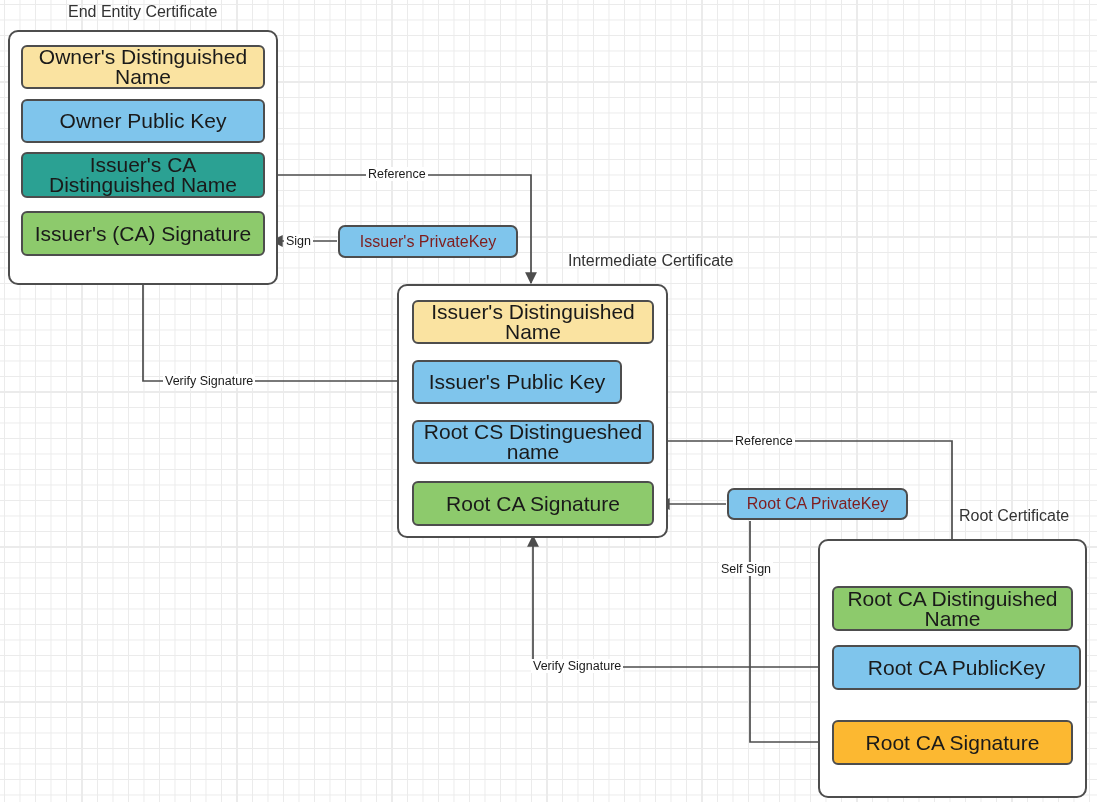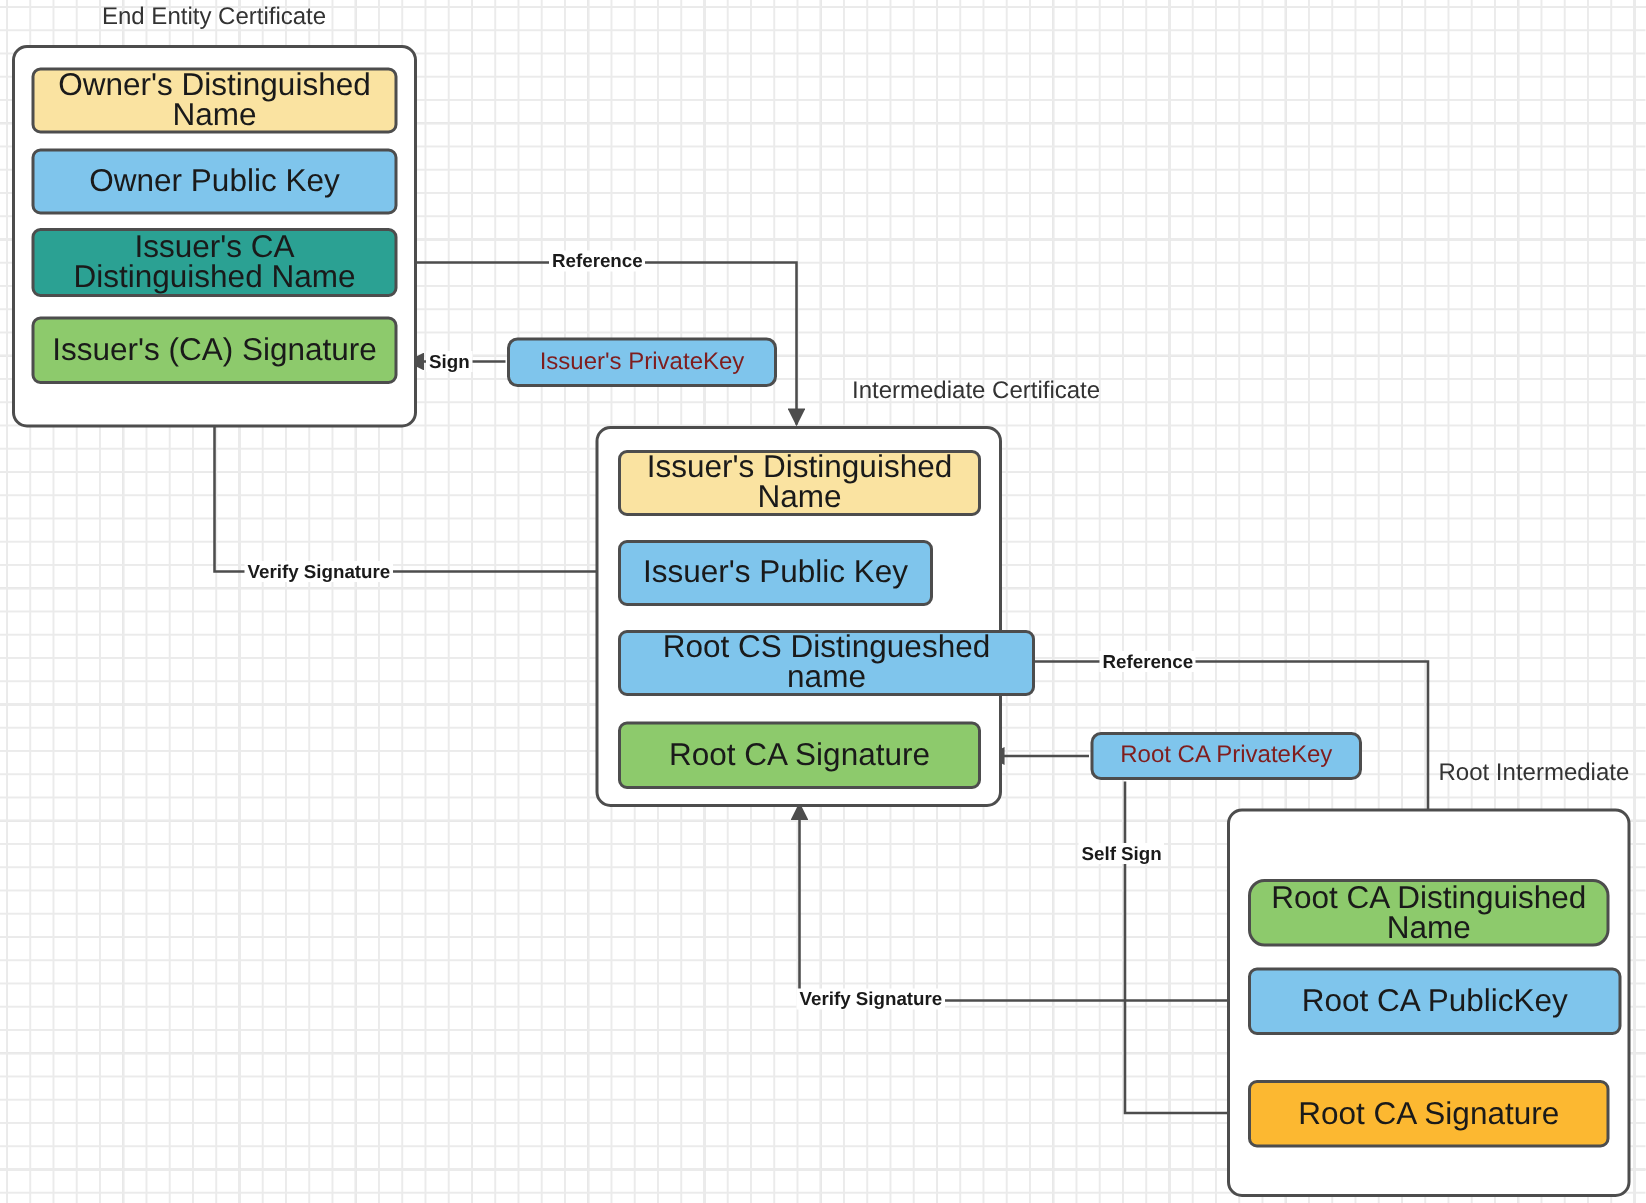--- a/index.html
+++ b/index.html
@@ -66,21 +66,21 @@
     align-items:center;
     justify-content:center;
     text-align:center;
     color:#7f1d1d;
     font-size:16px;
     line-height:20px;
   }
   .edge-label{
     position:absolute;
     font-size:12.5px;
-    font-weight:bold;
+    font-weight:normal;
     color:#1a1a1a;
     background:#ffffff;
     padding:0 2px;
     white-space:nowrap;
     line-height:14px;
   }
 </style>
 </head>
 <body>
 
@@ -125,31 +125,31 @@
   <div class="key-box" style="left:338px;top:225px;width:180px;height:33px;background:#7fc5ec;">Issuer's PrivateKey</div>
 
   <div class="group-title" style="left:568px;top:252px;">Intermediate Certificate</div>
 
   <div class="container-box" style="left:397px;top:284px;width:271px;height:254px;"></div>
 
   <div class="cert-field" style="left:412px;top:300px;width:242px;height:44px;background:#fae3a1;">Issuer's Distinguished Name</div>
 
   <div class="cert-field" style="left:412px;top:360px;width:210px;height:44px;background:#7fc5ec;">Issuer's Public  Key</div>
 
-  <div class="cert-field" style="left:412px;top:420px;width:278px;height:44px;background:#7fc5ec;">Root CS Distingueshed name</div>
+  <div class="cert-field" style="left:412px;top:420px;width:242px;height:44px;background:#7fc5ec;">Root CS Distingueshed name</div>
 
   <div class="cert-field" style="left:412px;top:481px;width:242px;height:45px;background:#8dca6c;">Root CA Signature</div>
 
   <div class="key-box" style="left:727px;top:488px;width:181px;height:32px;background:#7fc5ec;">Root CA PrivateKey</div>
 
-  <div class="group-title" style="left:959px;top:507px;">Root Intermediate</div>
+  <div class="group-title" style="left:959px;top:507px;">Root Certificate</div>
 
   <div class="container-box" style="left:818px;top:539px;width:269px;height:259px;"></div>
 
-  <div class="cert-field" style="left:832px;top:586px;width:241px;height:45px;background:#8dca6c;border-radius:11px;">Root CA Distinguished Name</div>
+  <div class="cert-field" style="left:832px;top:586px;width:241px;height:45px;background:#8dca6c;">Root CA Distinguished Name</div>
 
   <div class="cert-field" style="left:832px;top:645px;width:249px;height:45px;background:#7fc5ec;">Root CA PublicKey</div>
 
   <div class="cert-field" style="left:832px;top:720px;width:241px;height:45px;background:#fcb831;">Root CA Signature</div>
 
   <div class="edge-label" style="left:366px;top:167px;">Reference</div>
 
   <div class="edge-label" style="left:284px;top:234px;">Sign</div>
 
   <div class="edge-label" style="left:163px;top:374px;">Verify Signature</div>

